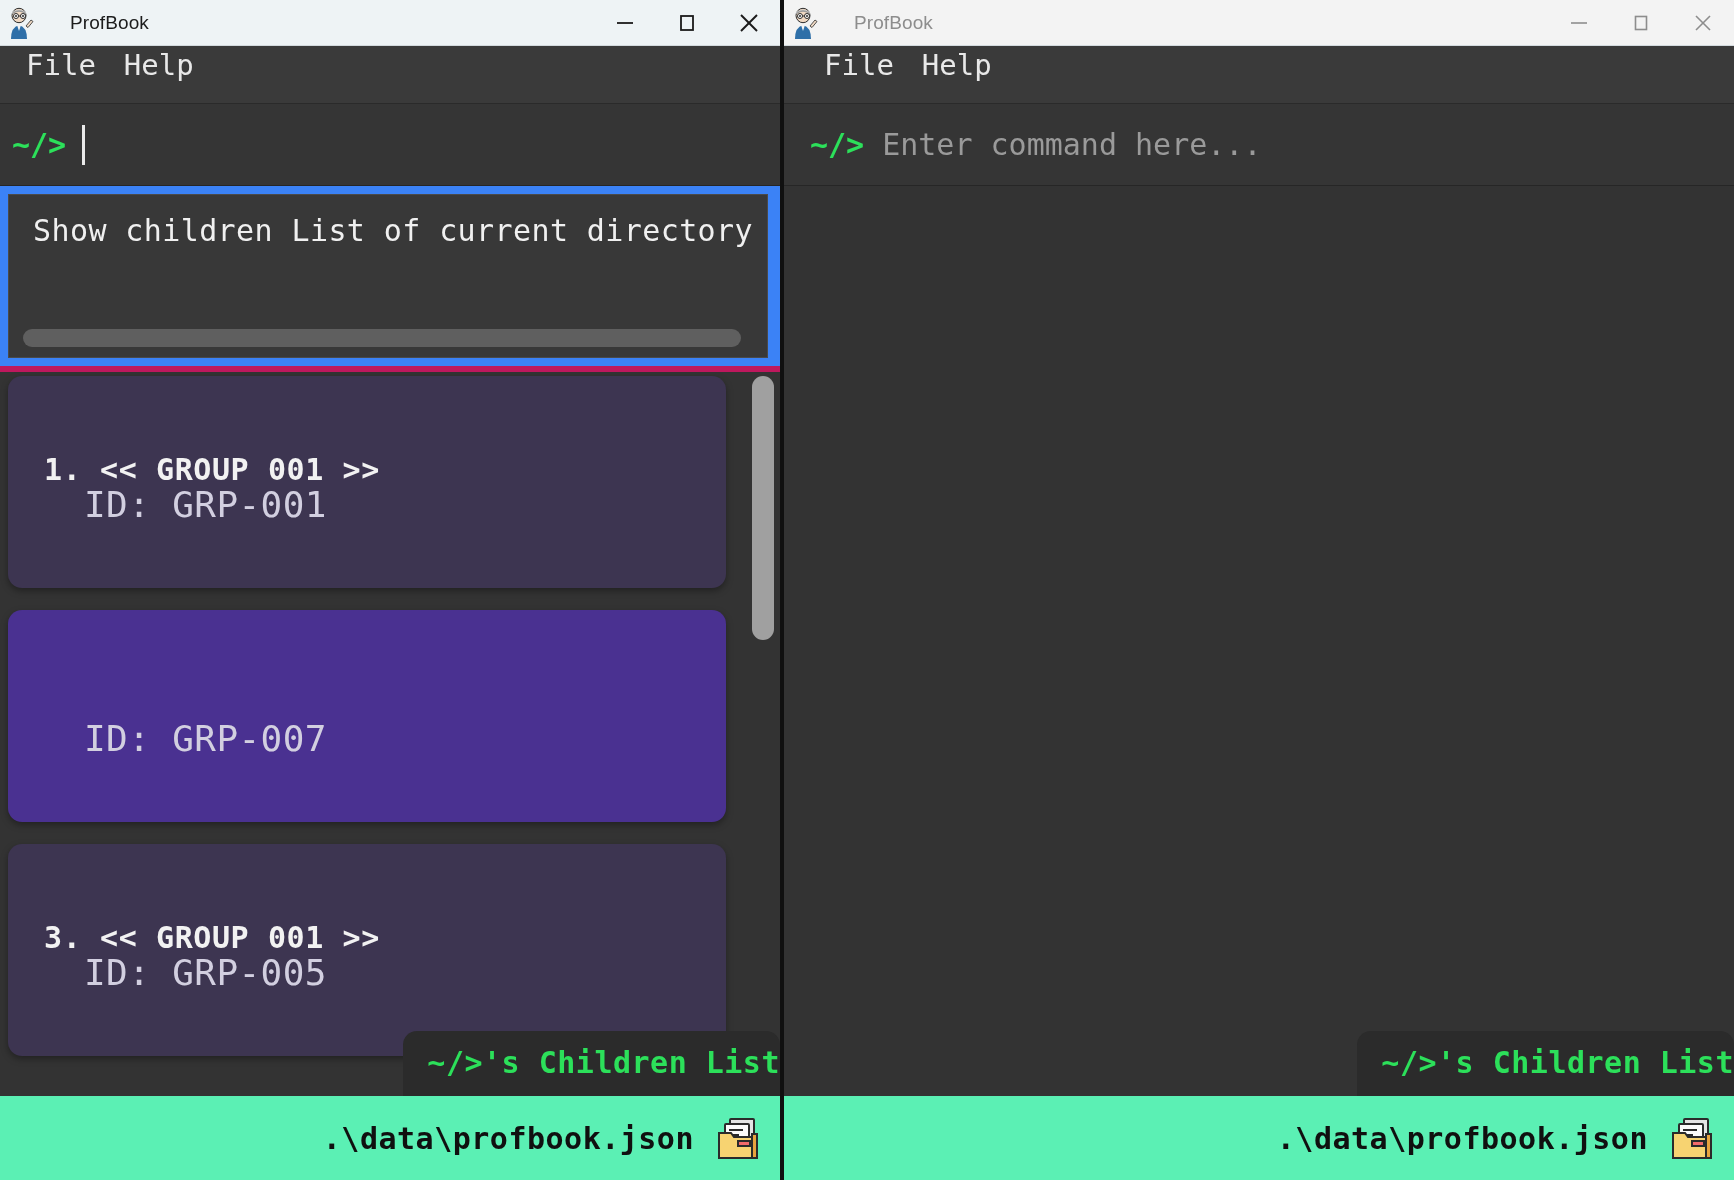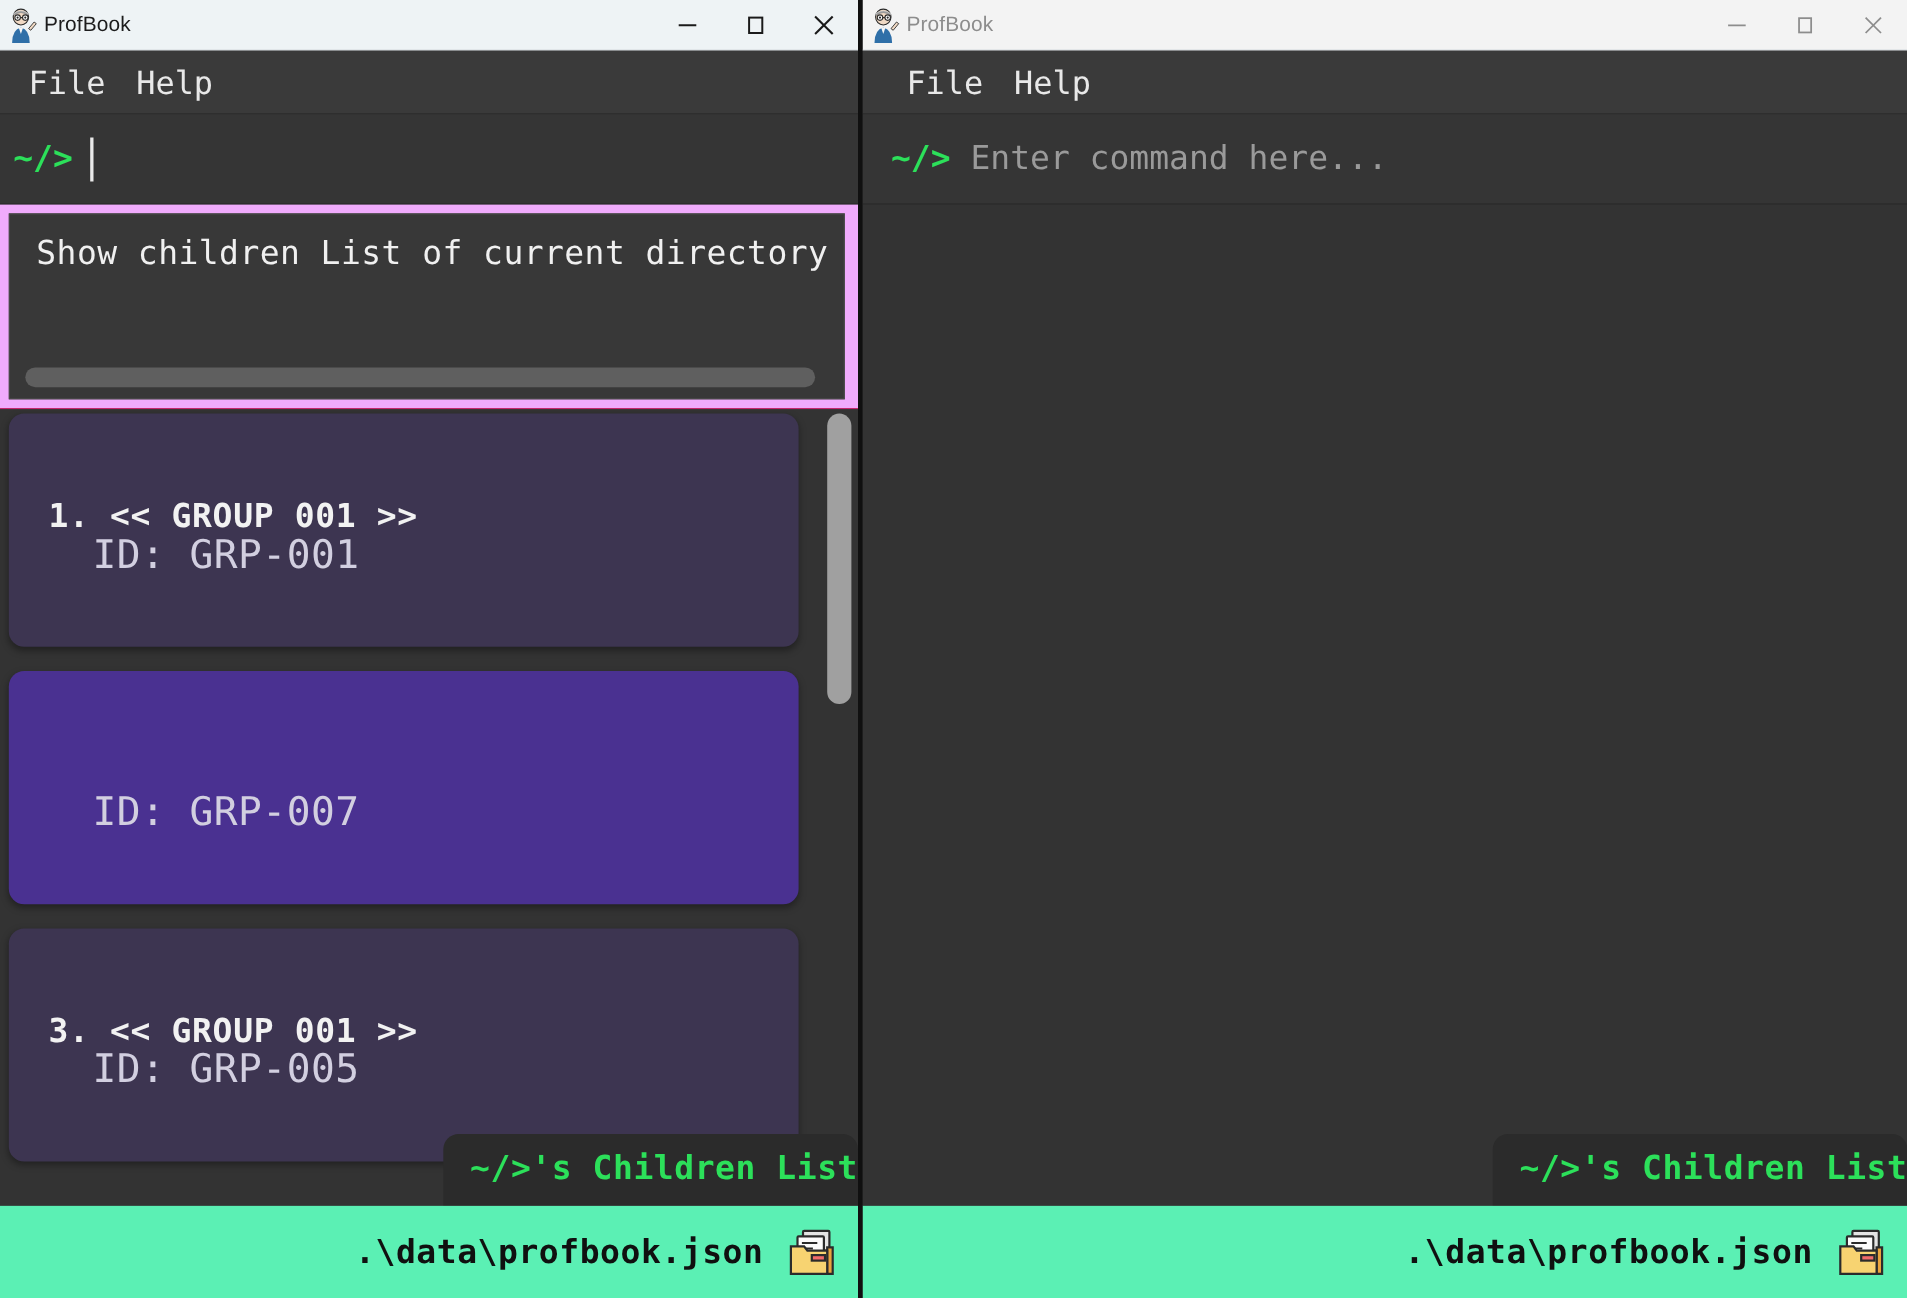--- a/index.html
+++ b/index.html
@@ -33,20 +33,21 @@
   .window.right { left: 784px; width: 950px; z-index: 1; }
 
   
   .titlebar {
     height: 46px;
     flex: 0 0 46px;
     display: flex;
     align-items: center;
     background: #eef3f5;
     border-bottom: 1px solid #d3dade;
+    gap: 30px;
   }
   .window.right .titlebar { background: #f3f3f3; }
 
   .app-icon {
     width: 34px;
     height: 34px;
     margin-left: 4px;
     margin-right: 2px;
     flex: 0 0 34px;
     position: relative;
@@ -74,21 +75,21 @@
     color: #1a1a1a;
   }
   .window.right .cap-btn { color: #8d8d8d; }
   .cap-btn svg { display: block; }
 
   
   .menubar {
     height: 58px;
     flex: 0 0 58px;
     display: flex;
-    align-items: center;
+    align-items: flex-start;
     background: #3a3a3a;
     border-bottom: 1px solid #2a2a2a;
     padding-left: 12px;
   }
   .window.right .menubar { padding-left: 26px; }
   .menu-item {
     font-family: "DejaVu Sans Mono", monospace;
     font-size: 29px;
     color: #e8e8e8;
     padding: 2px 14px;
@@ -129,23 +130,23 @@
     width: 3px;
     height: 40px;
     background: #eaeaea;
     margin-left: 16px;
     flex: 0 0 3px;
   }
 
   
   .output-wrap {
     flex: 0 0 186px;
-    background: #f0abfc;
+    background: #3b82f6;
     padding: 8px 12px 8px 8px;
-    border-bottom: 1px solid #be185d;
+    border-bottom: 6px solid #be185d;
   }
   .window.right .output-wrap { padding: 8px 24px 8px 20px; }
   .output-box {
     position: relative;
     width: 100%;
     height: 100%;
     border: 1px solid #4a4a4a;
     background: #383838;
     overflow: hidden;
   }

